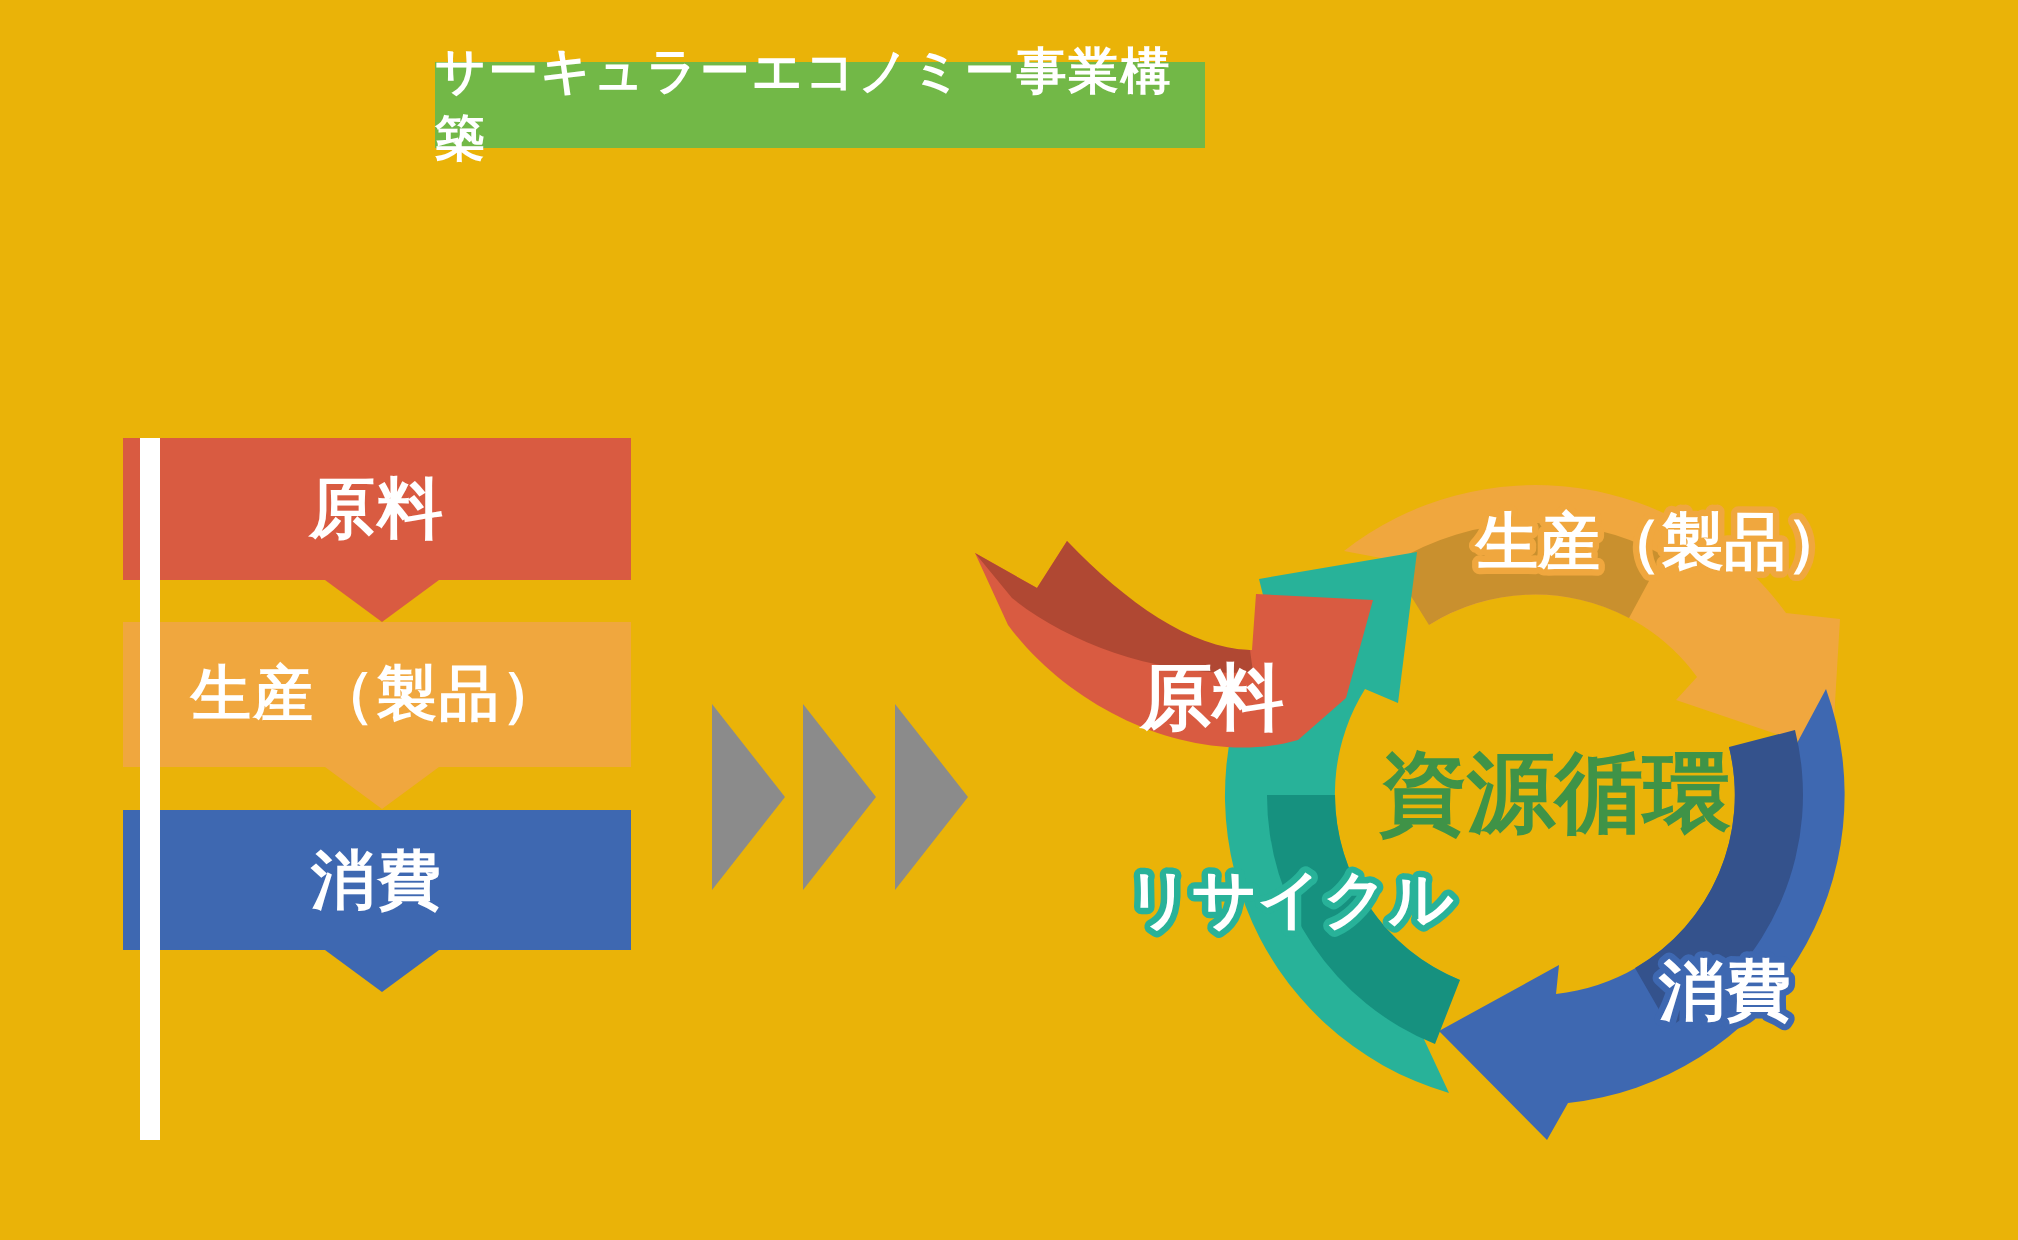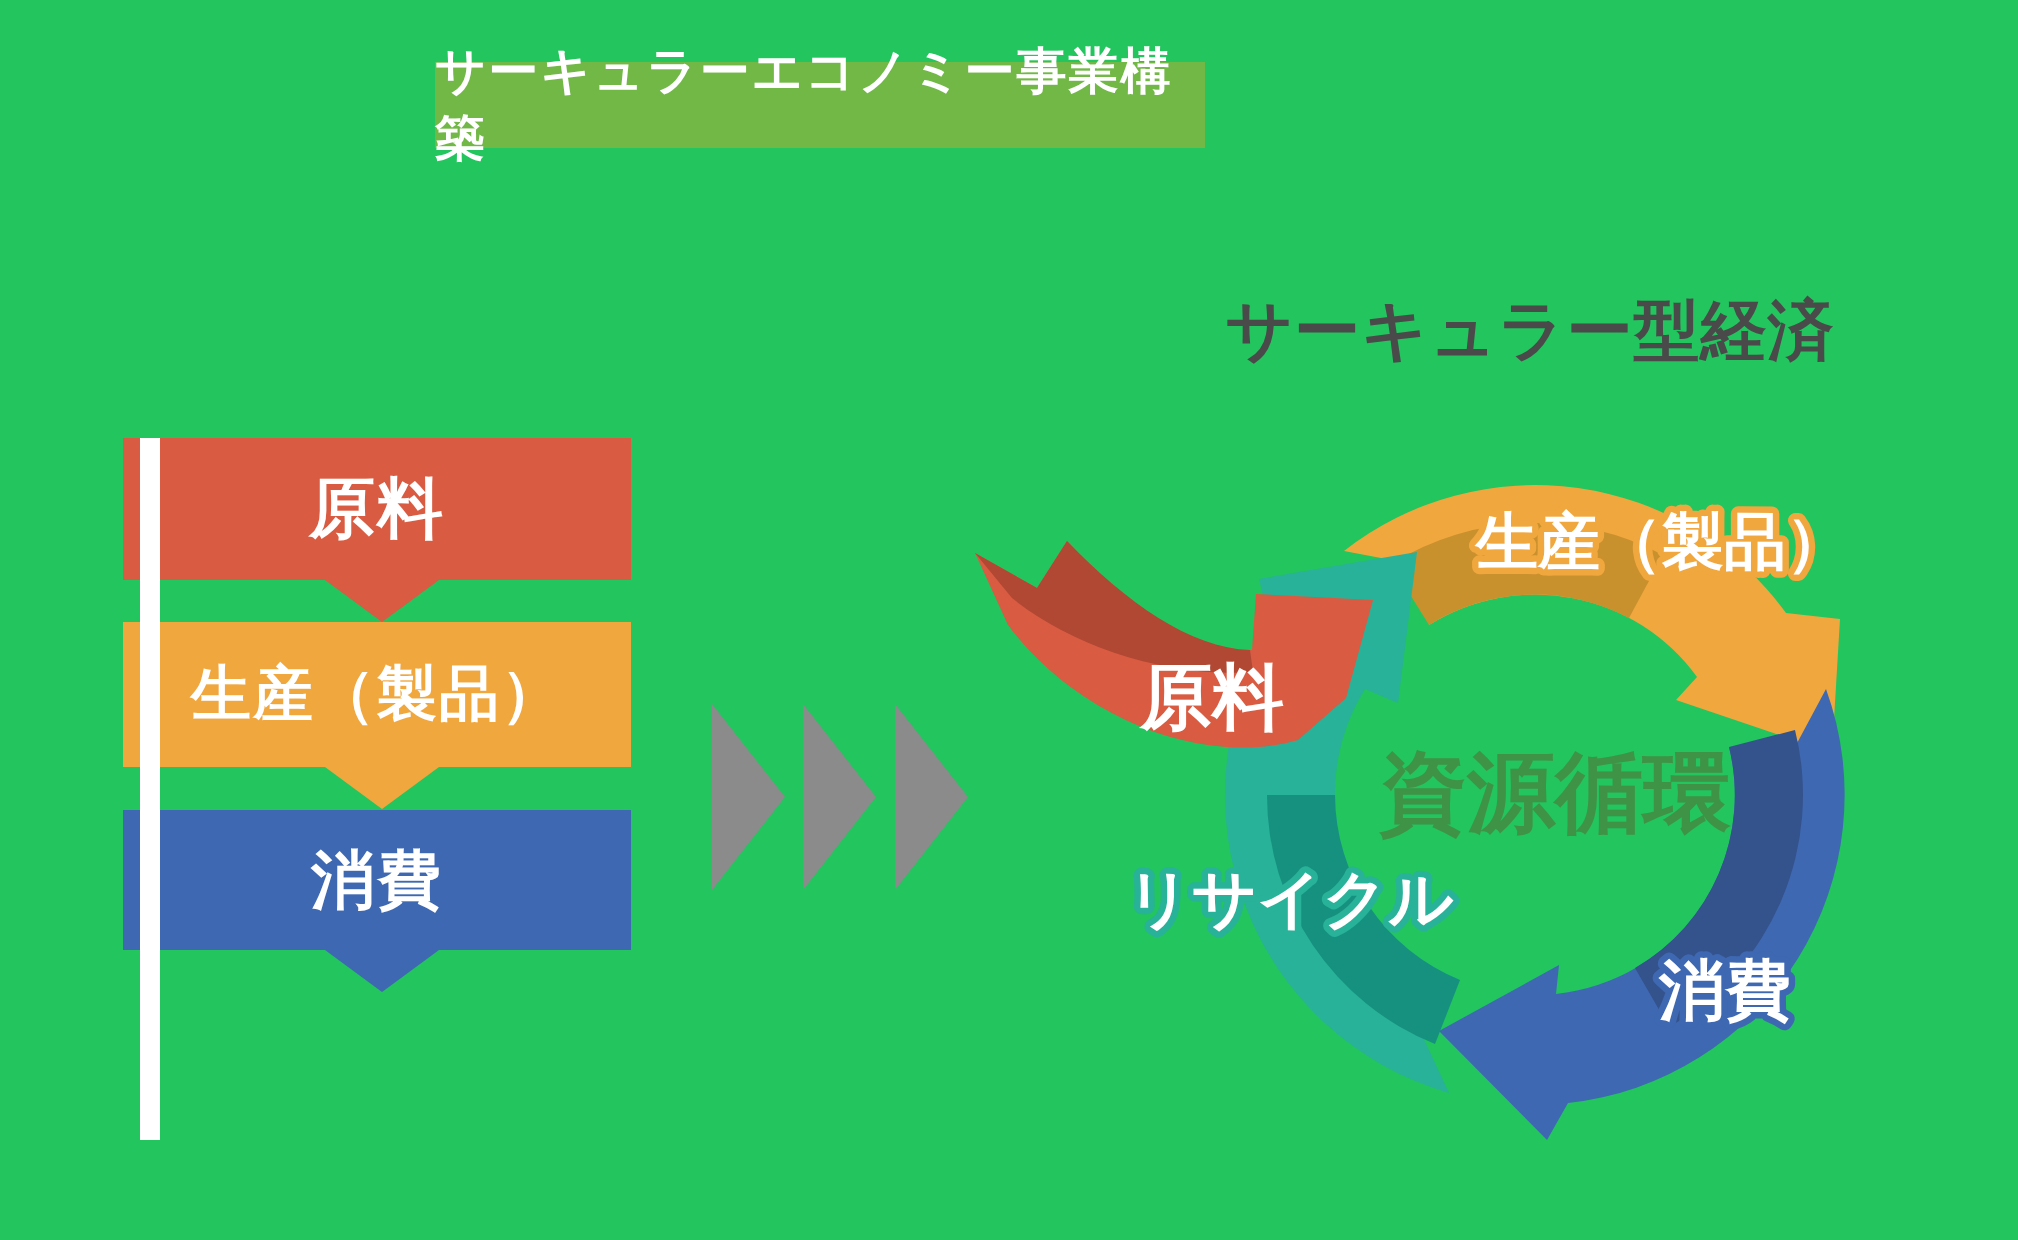--- a/index.html
+++ b/index.html
@@ -22,25 +22,24 @@
   .transition-arrow{position:absolute;top:704px;width:0;height:0;
     border-top:93px solid transparent;border-bottom:93px solid transparent;
     border-left-width:73px;border-left-style:solid;}
   svg{position:absolute;left:0;top:0;}
   svg text{font-family:"Liberation Sans","DejaVu Sans",sans-serif;font-weight:800;}
   .halo{paint-order:stroke;stroke-linejoin:round;fill:#ffffff;}
 </style>
 </head>
 <body>
 
-<div class="stage" style="background: #22c55e;">
+<div class="stage" style="background: #eab308;">
 
   <div class="banner" style="background: rgb(114, 184, 71); color: rgb(255, 255, 255);">サーキュラーエコノミー事業構築</div>
 
-  <div class="heading right" style="color: rgb(74, 74, 74);">サーキュラー型経済</div>
 
   <div class="flow-box" style="top: 438px; height: 142px; font-size: 66px; background: rgb(217, 91, 65); color: rgb(255, 255, 255);">原料</div>
   <div class="flow-box" style="top: 622px; height: 145px; font-size: 60px; background: rgb(240, 167, 62); color: rgb(255, 255, 255);">生産（製品）</div>
   <div class="flow-box" style="top: 810px; height: 140px; font-size: 64px; background: rgb(62, 104, 177); color: rgb(255, 255, 255);">消費</div>
 
   <div class="chevron" style="left: 325px; top: 580px; border-top-color: rgb(217, 91, 65);"></div>
   <div class="chevron" style="left: 325px; top: 767px; border-top-color: rgb(240, 167, 62);"></div>
   <div class="chevron" style="left: 325px; top: 950px; border-top-color: rgb(62, 104, 177);"></div>
 
   <div class="stripe"></div>

